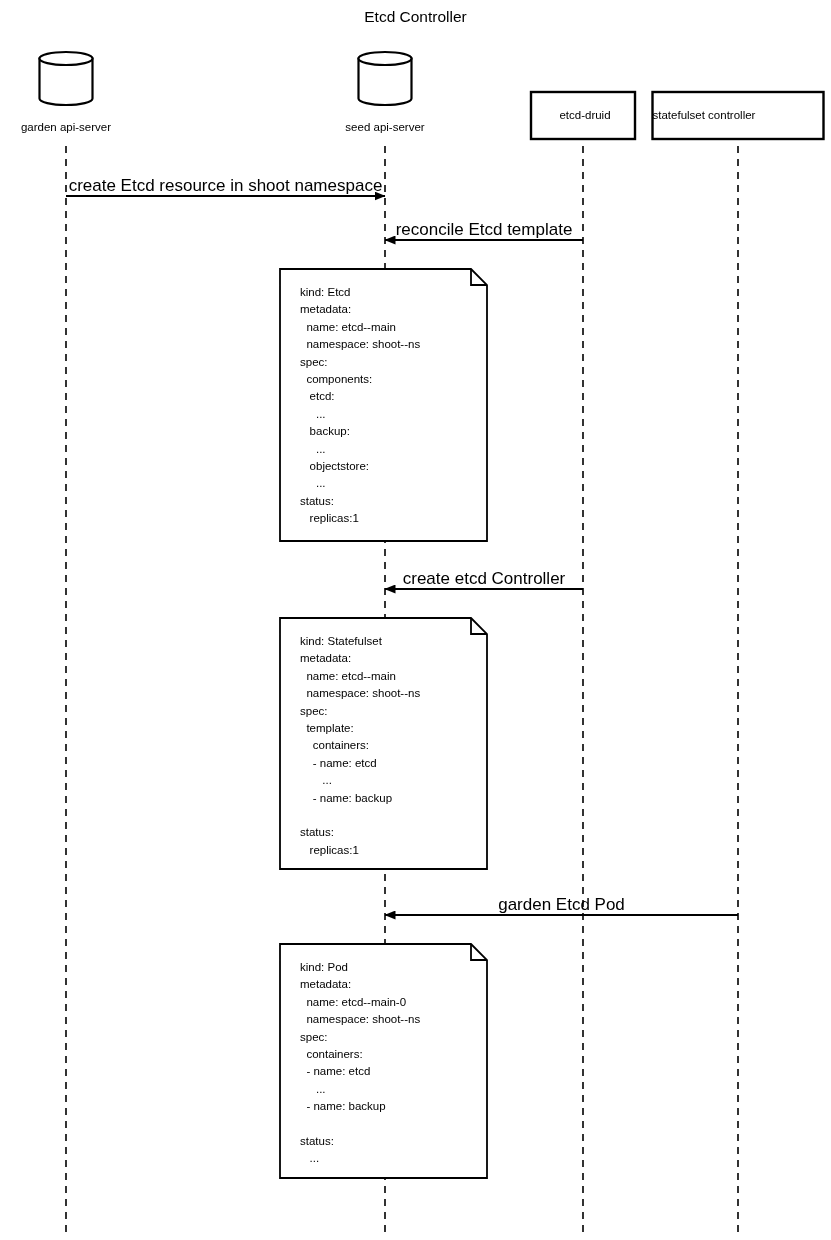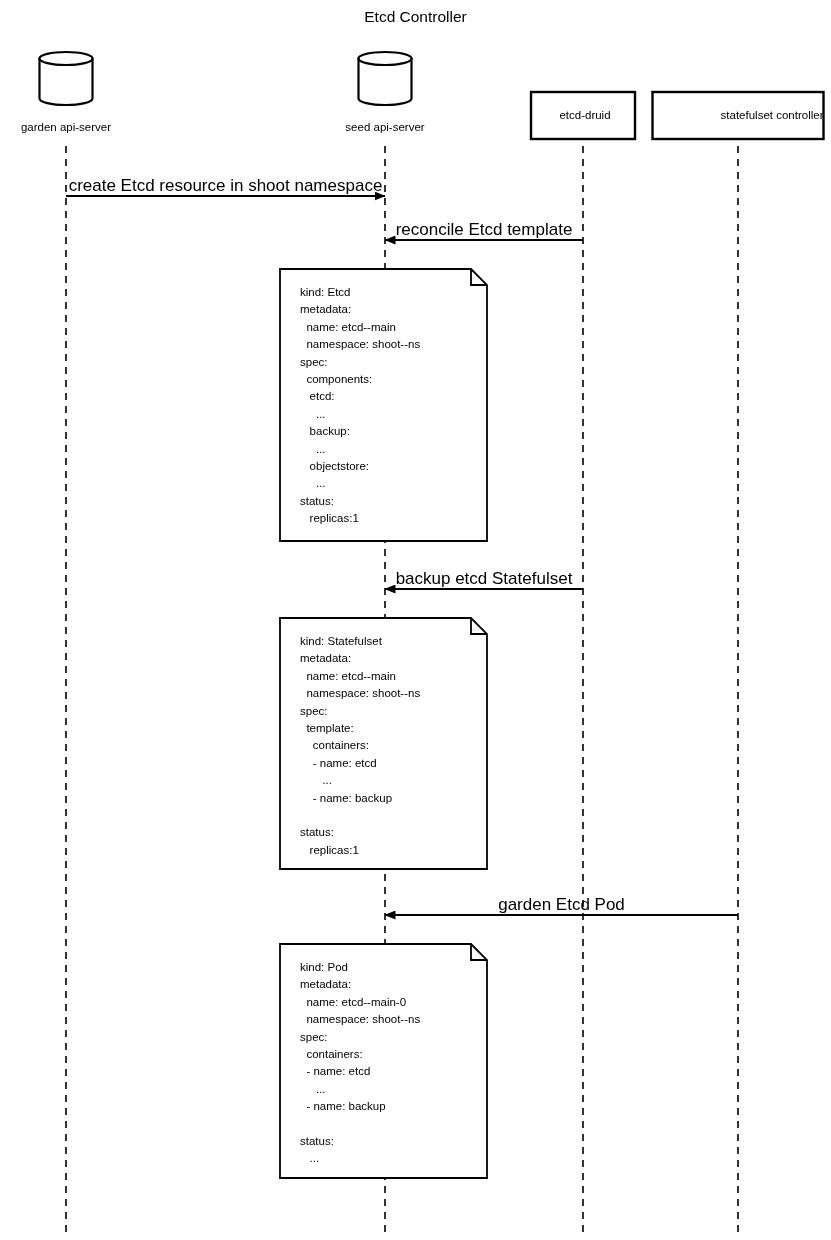--- a/index.html
+++ b/index.html
@@ -91,22 +91,22 @@
       <path d="M280,944 L471,944 L487,960 L487,1178 L280,1178 Z" fill="#ffffff" stroke="#000000" stroke-width="1.8"></path>
       <path d="M471,944 L471,960 L487,960" fill="none" stroke="#000000" stroke-width="1.8"></path>
     </svg>
 
   <div class="txt diagram-title">Etcd Controller</div>
 
   <div id="text-layer">
       <div class="txt participant-label" style="left: -44px; top: 122px; width: 220px; text-align: center;">garden api-server</div>
       <div class="txt participant-label" style="left: 275px; top: 122px; width: 220px; text-align: center;">seed api-server</div>
       <div class="txt box-label" style="left: 531px; top: 109.5px; width: 108px; text-align: center;">etcd-druid</div>
-      <div class="txt box-label" style="left: 652.5px; top: 109.5px; width: 171px; text-align: right;">statefulset controller</div>
+      <div class="txt box-label" style="left: 652.5px; top: 109.5px; width: 171px; text-align: left;">statefulset controller</div>
       <div class="txt msg-label" style="left: 66px; top: 177px; width: 319px; text-align: center;">create Etcd resource in shoot namespace</div>
       <div class="txt msg-label" style="left: 385px; top: 221px; width: 198px; text-align: center;">reconcile Etcd template</div>
-      <div class="txt msg-label" style="left: 385px; top: 570px; width: 198px; text-align: center;">backup etcd Statefulset</div>
+      <div class="txt msg-label" style="left: 385px; top: 570px; width: 198px; text-align: center;">create etcd Controller</div>
       <div class="txt msg-label" style="left: 385px; top: 896px; width: 353px; text-align: center;">garden Etcd Pod</div>
       <div class="txt note-text" style="left: 300px; top: 284px;"><div style="white-space: pre; height: 17.4px;">kind: Etcd</div><div style="white-space: pre; height: 17.4px;">metadata:</div><div style="white-space: pre; height: 17.4px;">  name: etcd--main</div><div style="white-space: pre; height: 17.4px;">  namespace: shoot--ns</div><div style="white-space: pre; height: 17.4px;">spec:</div><div style="white-space: pre; height: 17.4px;">  components:</div><div style="white-space: pre; height: 17.4px;">   etcd:</div><div style="white-space: pre; height: 17.4px;">     ...</div><div style="white-space: pre; height: 17.4px;">   backup:</div><div style="white-space: pre; height: 17.4px;">     ...</div><div style="white-space: pre; height: 17.4px;">   objectstore:</div><div style="white-space: pre; height: 17.4px;">     ...</div><div style="white-space: pre; height: 17.4px;">status:</div><div style="white-space: pre; height: 17.4px;">   replicas:1</div></div>
       <div class="txt note-text" style="left: 300px; top: 633px;"><div style="white-space: pre; height: 17.4px;">kind: Statefulset</div><div style="white-space: pre; height: 17.4px;">metadata:</div><div style="white-space: pre; height: 17.4px;">  name: etcd--main</div><div style="white-space: pre; height: 17.4px;">  namespace: shoot--ns</div><div style="white-space: pre; height: 17.4px;">spec:</div><div style="white-space: pre; height: 17.4px;">  template:</div><div style="white-space: pre; height: 17.4px;">    containers:</div><div style="white-space: pre; height: 17.4px;">    - name: etcd</div><div style="white-space: pre; height: 17.4px;">       ...</div><div style="white-space: pre; height: 17.4px;">    - name: backup</div><div style="white-space: pre; height: 17.4px;">&nbsp;</div><div style="white-space: pre; height: 17.4px;">status:</div><div style="white-space: pre; height: 17.4px;">   replicas:1</div></div>
       <div class="txt note-text" style="left: 300px; top: 959px;"><div style="white-space: pre; height: 17.4px;">kind: Pod</div><div style="white-space: pre; height: 17.4px;">metadata:</div><div style="white-space: pre; height: 17.4px;">  name: etcd--main-0</div><div style="white-space: pre; height: 17.4px;">  namespace: shoot--ns</div><div style="white-space: pre; height: 17.4px;">spec:</div><div style="white-space: pre; height: 17.4px;">  containers:</div><div style="white-space: pre; height: 17.4px;">  - name: etcd</div><div style="white-space: pre; height: 17.4px;">     ...</div><div style="white-space: pre; height: 17.4px;">  - name: backup</div><div style="white-space: pre; height: 17.4px;">&nbsp;</div><div style="white-space: pre; height: 17.4px;">status:</div><div style="white-space: pre; height: 17.4px;">   ...</div></div>
     </div>
 </div>
 
 </body></html>

